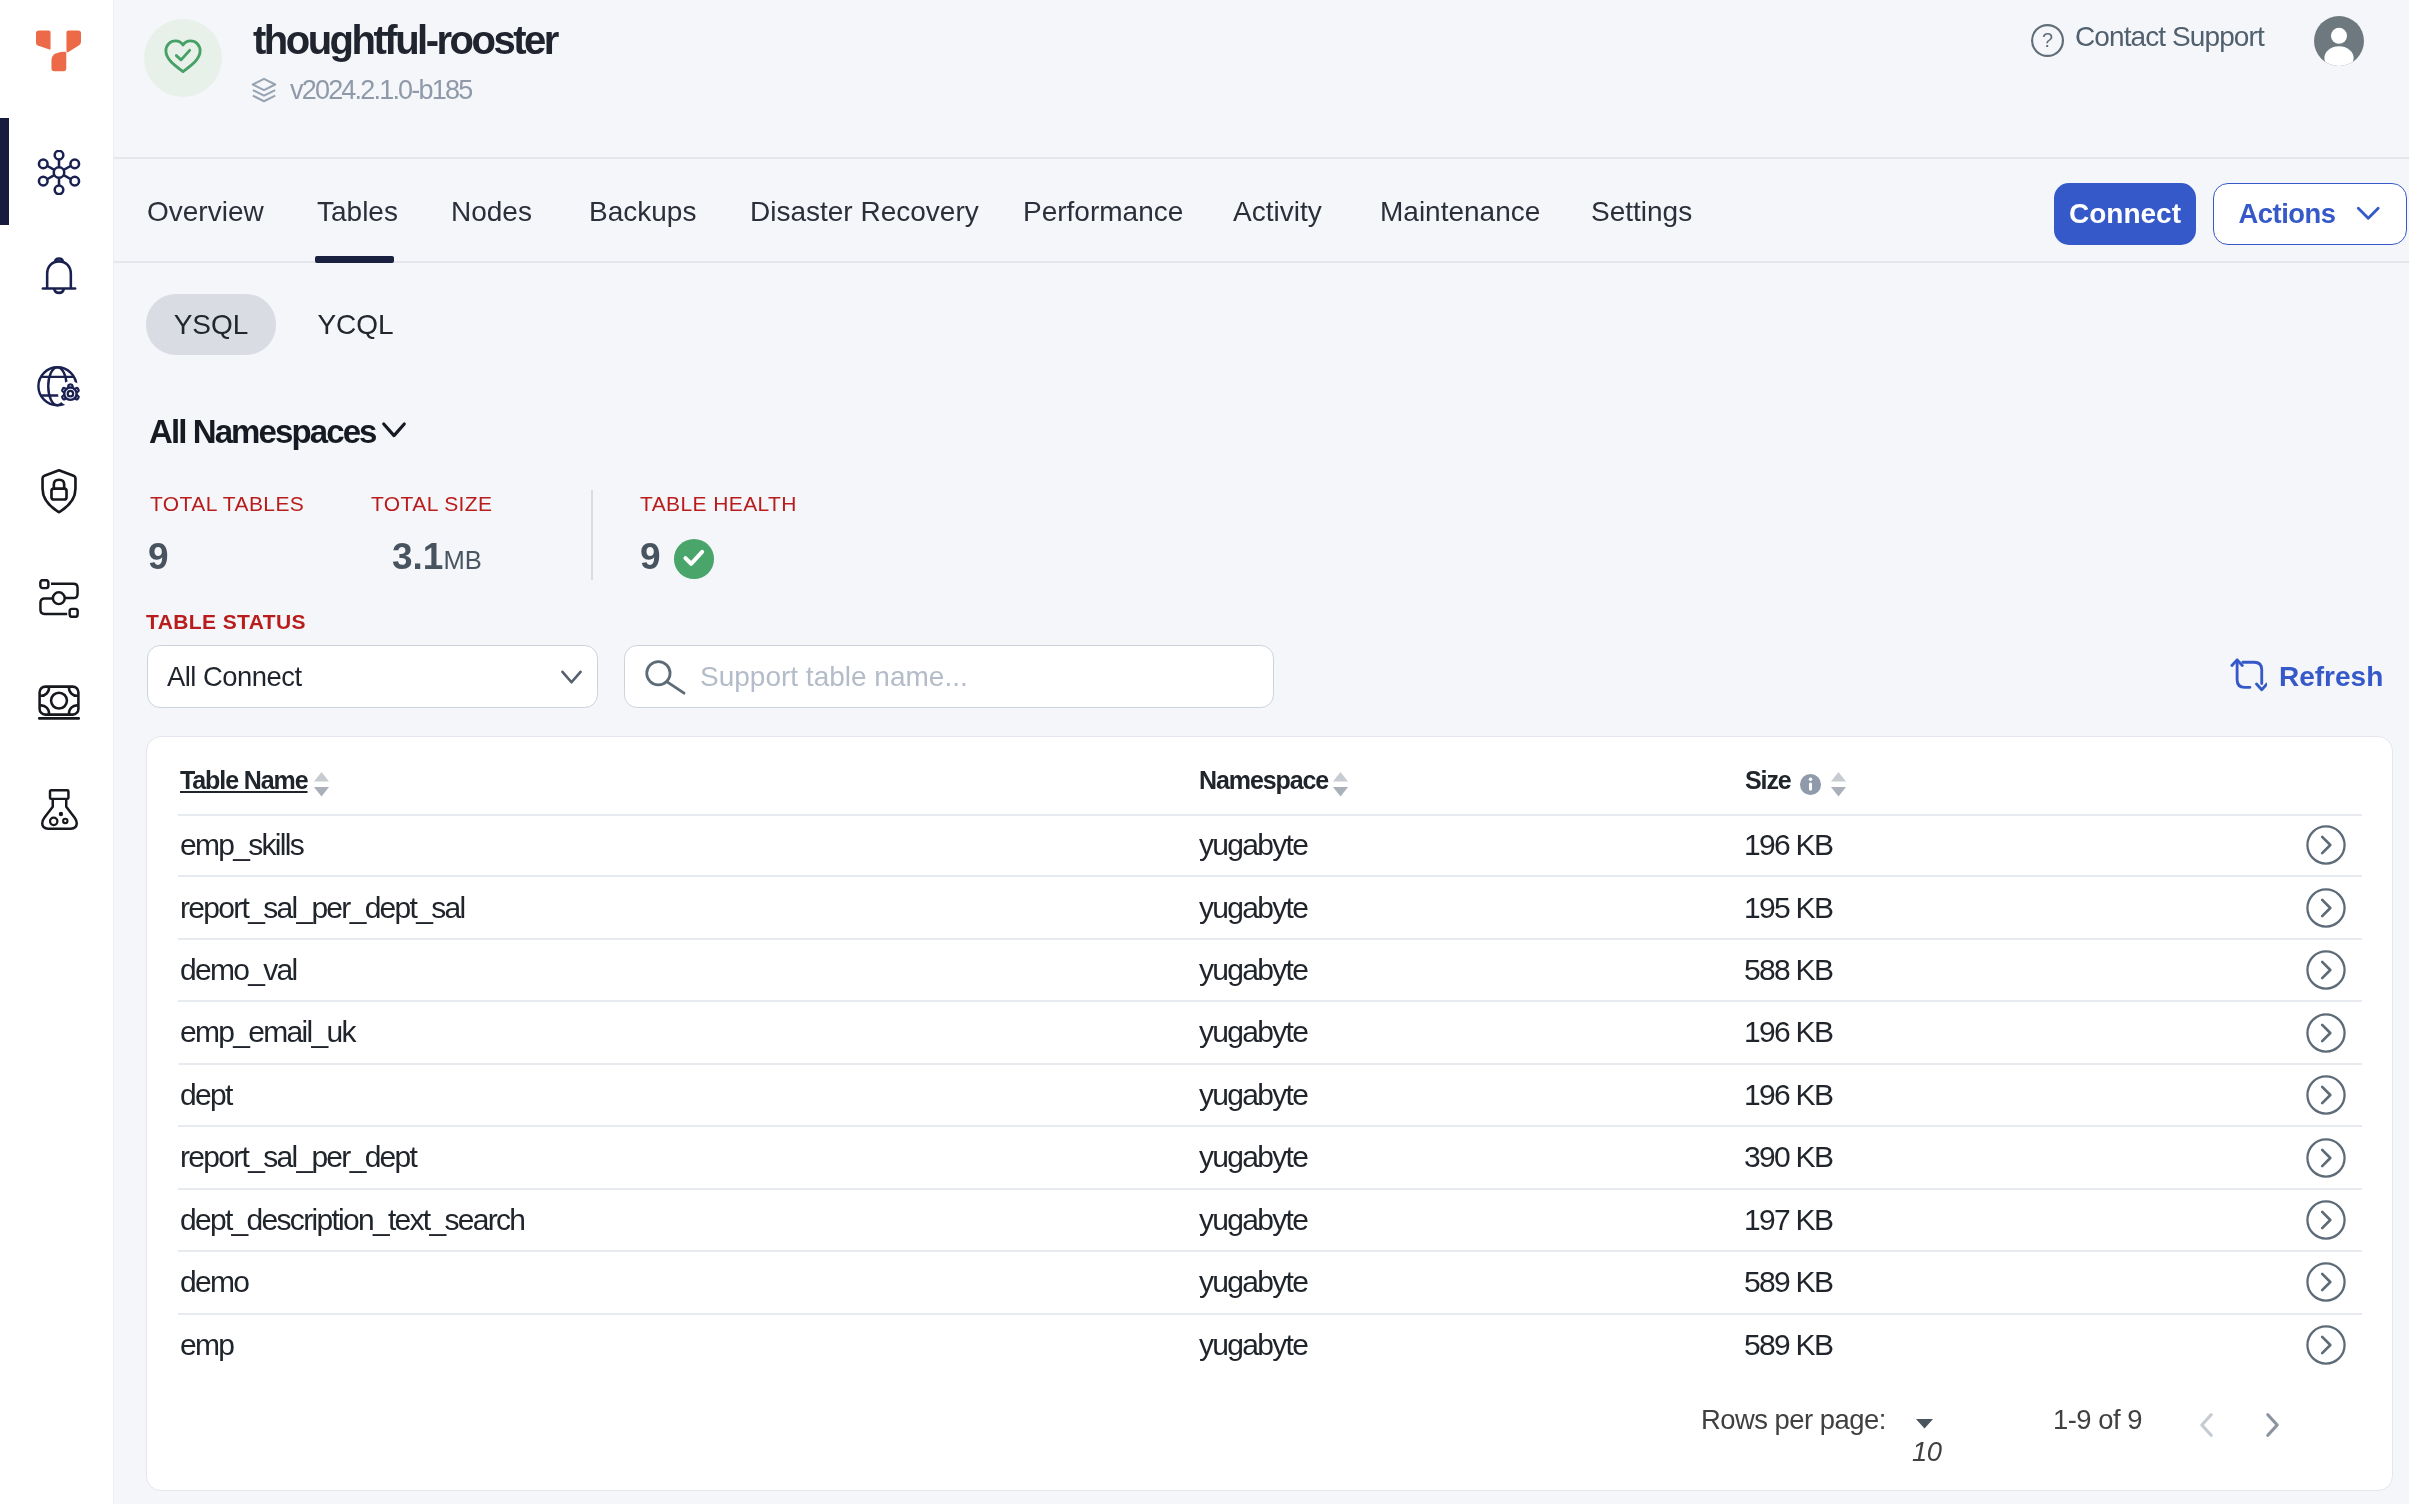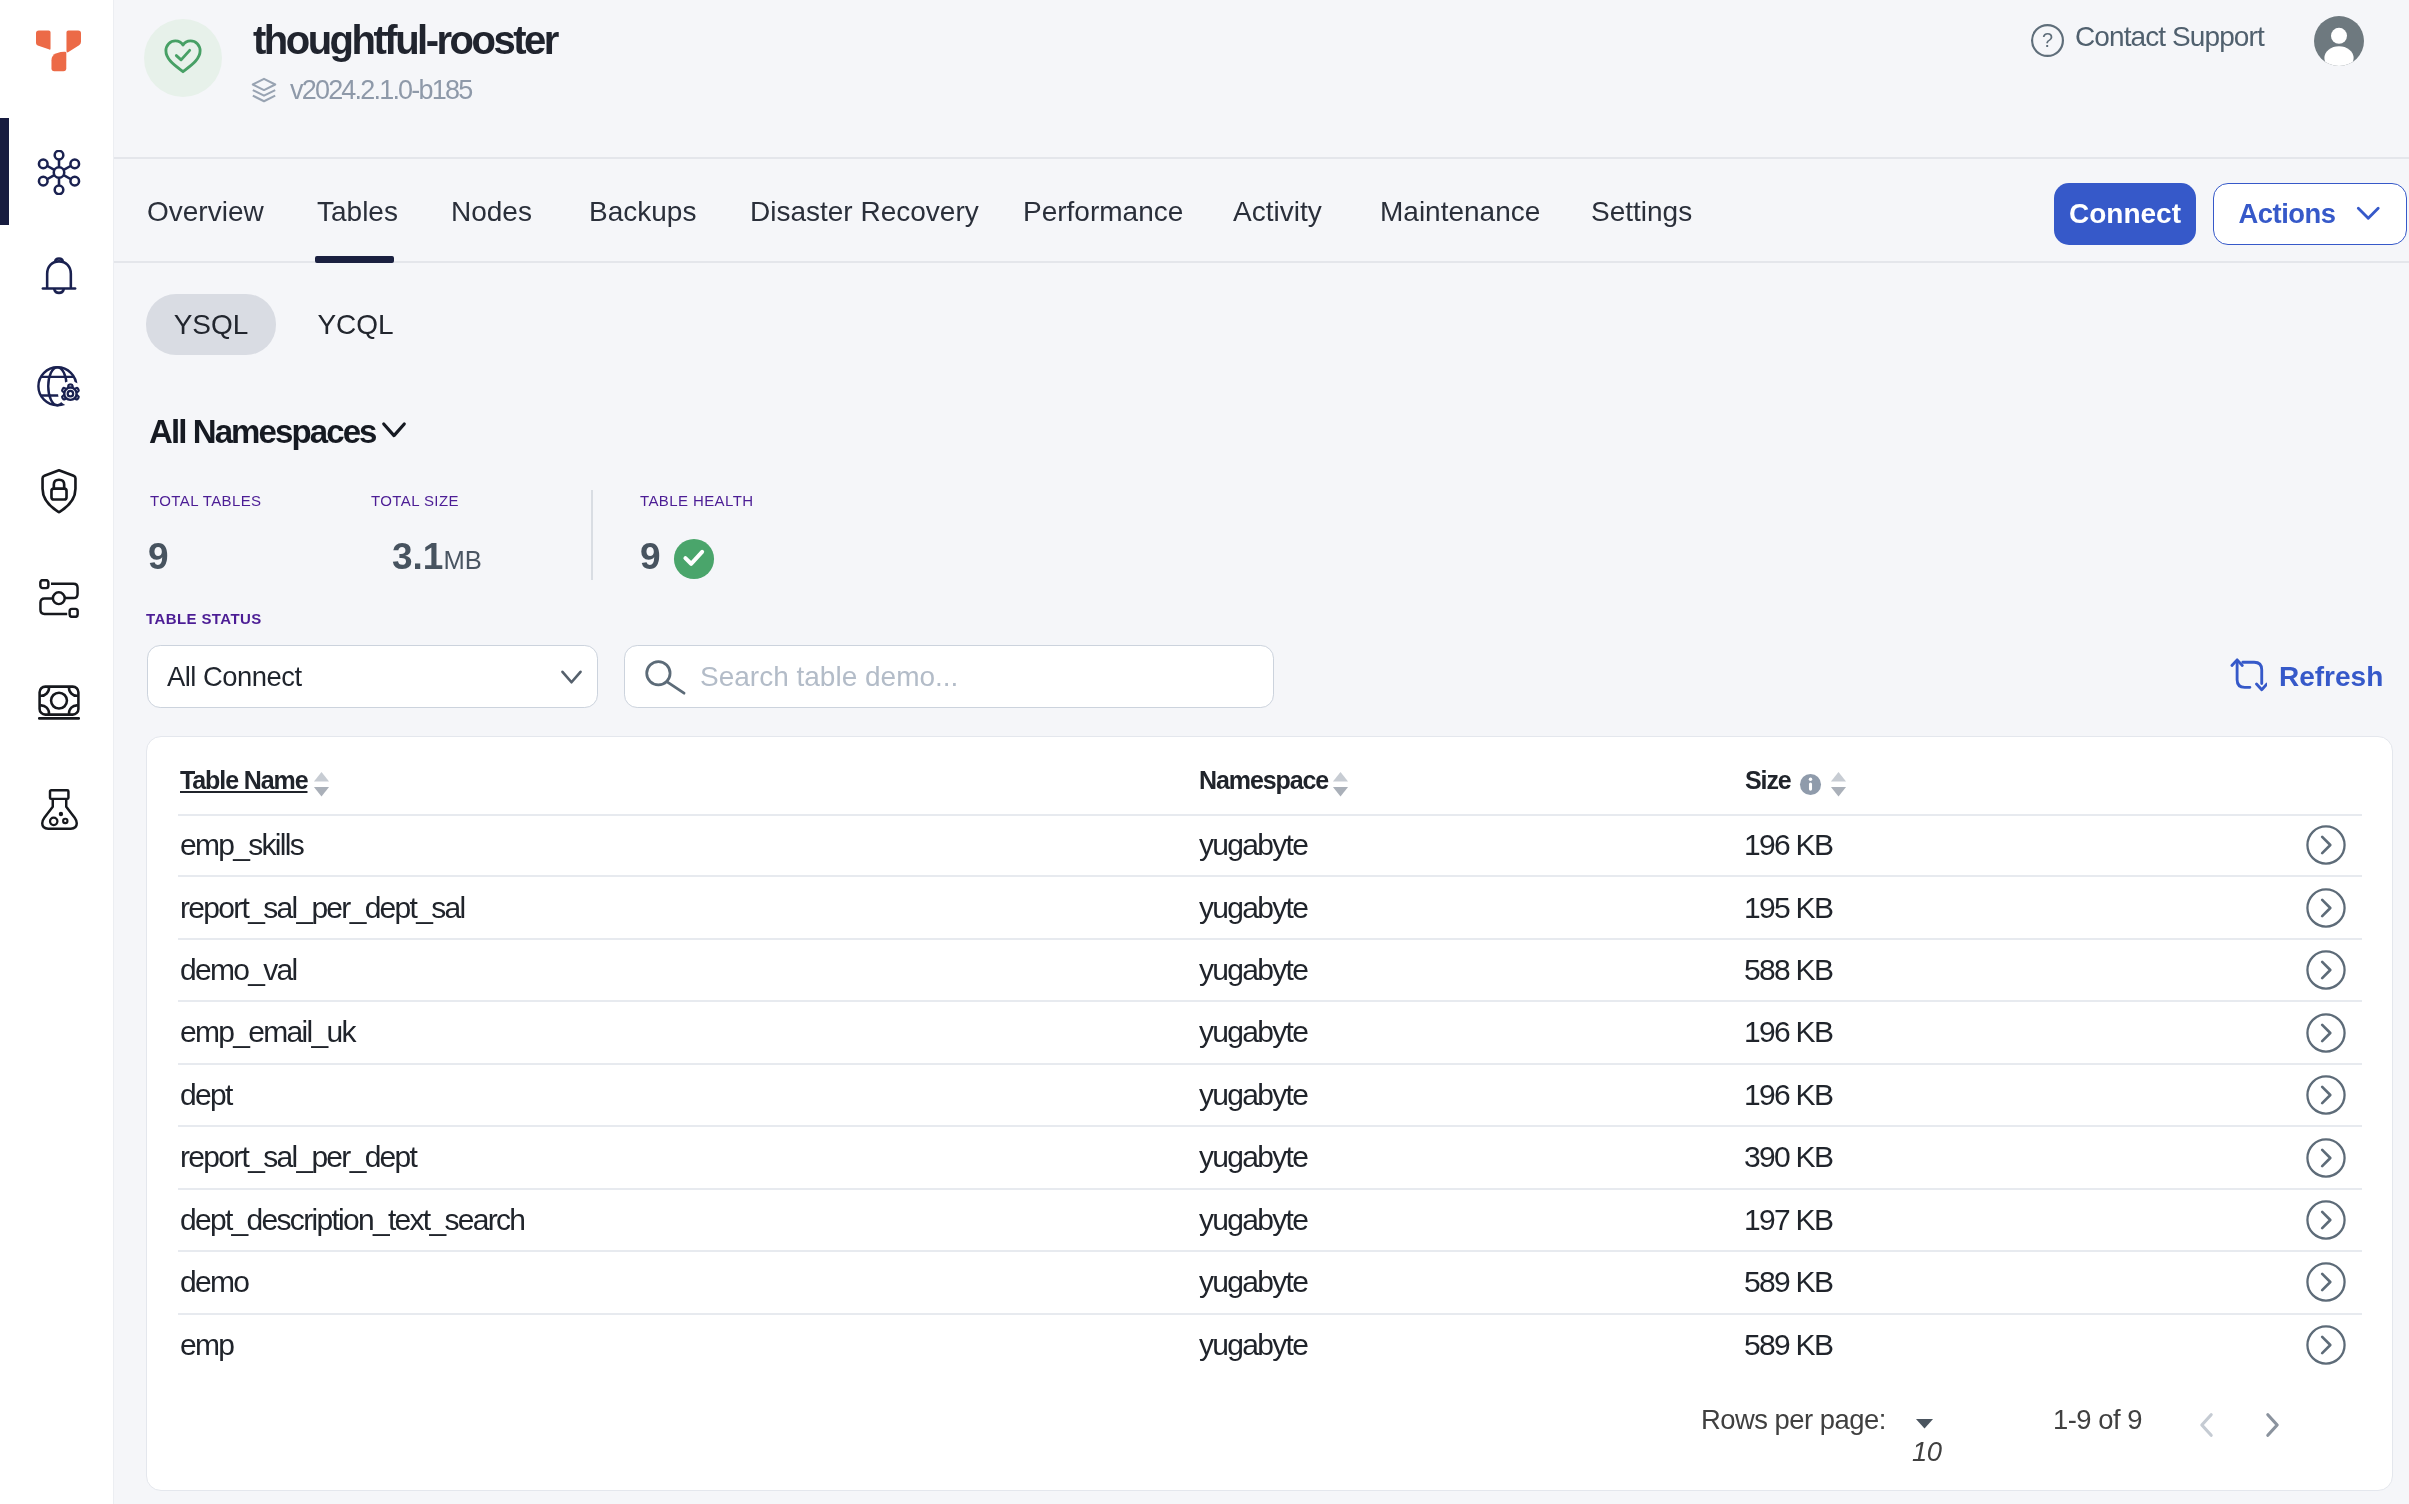--- a/index.html
+++ b/index.html
@@ -25,21 +25,21 @@
 
   #btn-connect { left:2054px; top:183px; width:142px; height:62px; border-radius:15px; background:#3659c9; color:#ffffff; font-size:28px; font-weight:bold; text-align:center; line-height:62px; }
   #btn-actions { left:2213px; top:183px; width:194px; height:62px; border-radius:15px; background:#ffffff; border:1.9px solid #3659c9; color:#3659c9; font-size:27.4px; font-weight:bold; line-height:59px; padding-left:24.6px; letter-spacing:-0.5px; }
 
   
   #pill-ysql { left:146px; top:294px; width:130px; height:61px; border-radius:30px; background:#d9dce3; font-size:28px; color:#22262e; text-align:center; line-height:61px; }
   #pill-ycql { left:280px; top:294px; width:151px; height:61px; font-size:28px; color:#22262e; text-align:center; line-height:61px; }
 
   #allns { left:149px; top:413px; font-size:33px; font-weight:bold; color:#161a22; letter-spacing:-1.9px; }
 
-  .statlabel { font-size:15px; color:#4c1d95; letter-spacing:0.4px; }
+  .statlabel { font-size:21px; color:#b91c1c; letter-spacing:0.4px; }
   .statval { font-size:37px; font-weight:bold; color:#47535f; }
   #divider { left:591px; top:490px; width:1.9px; height:90px; background:#d9dde3; }
 
   
   .inputbox { top:645px; height:63px; background:#ffffff; border:1.9px solid #ccd3dd; border-radius:13.2px; }
   #refresh-txt { left:2279px; top:661px; font-size:28px; font-weight:bold; color:#3659c9; }
 
   
   #card { left:146px; top:736px; width:2247px; height:755px; background:#ffffff; border:1.9px solid #e4e7ed; border-radius:15px; }
   .th { top:766px; font-size:25px; font-weight:bold; color:#20242b; letter-spacing:-1.1px; }
@@ -82,21 +82,21 @@
   <div class="abs statlabel" style="left:640px; top:492px;">TABLE HEALTH</div>
   <div id="divider" class="abs"></div>
   <div class="abs statval" style="left:148px; top:536px;">9</div>
   <div class="abs statval" style="left:392px; top:536px;">3.1<span style="font-size:25.6px; font-weight:normal; color:#4a5562;">MB</span></div>
   <div class="abs statval" style="left:640px; top:536px;">9</div>
 
   <div class="abs statlabel" style="left:146px; top:610px;font-weight:bold;">TABLE STATUS</div>
   <div class="abs inputbox" style="left:147px; width:451px;"></div>
   <div class="abs" style="left:167px; top:661px; font-size:27.4px; color:#1f242c; letter-spacing:-0.5px;">All Connect</div>
   <div class="abs inputbox" style="left:624px; width:650px;"></div>
-  <div class="abs" style="left:700px; top:661px; font-size:28px; color:#b3bcc8;">Search table demo...</div>
+  <div class="abs" style="left:700px; top:661px; font-size:28px; color:#b3bcc8;">Support table name...</div>
   <div id="refresh-txt" class="abs">Refresh</div>
 
   <div id="card" class="abs"></div>
   <div class="abs th" style="left:180px;text-decoration:underline;">Table Name</div>
   <div class="abs th" style="left:1199px;text-align:center;">Namespace</div>
   <div class="abs th" style="left:1745px;">Size</div>
   <div class="abs rowline" style="top:814px;"></div>
 
   <div class="abs cell" style="left:180px; top:828px;">emp_skills</div>
   <div class="abs cell" style="left:1199px; top:828px;">yugabyte</div>

